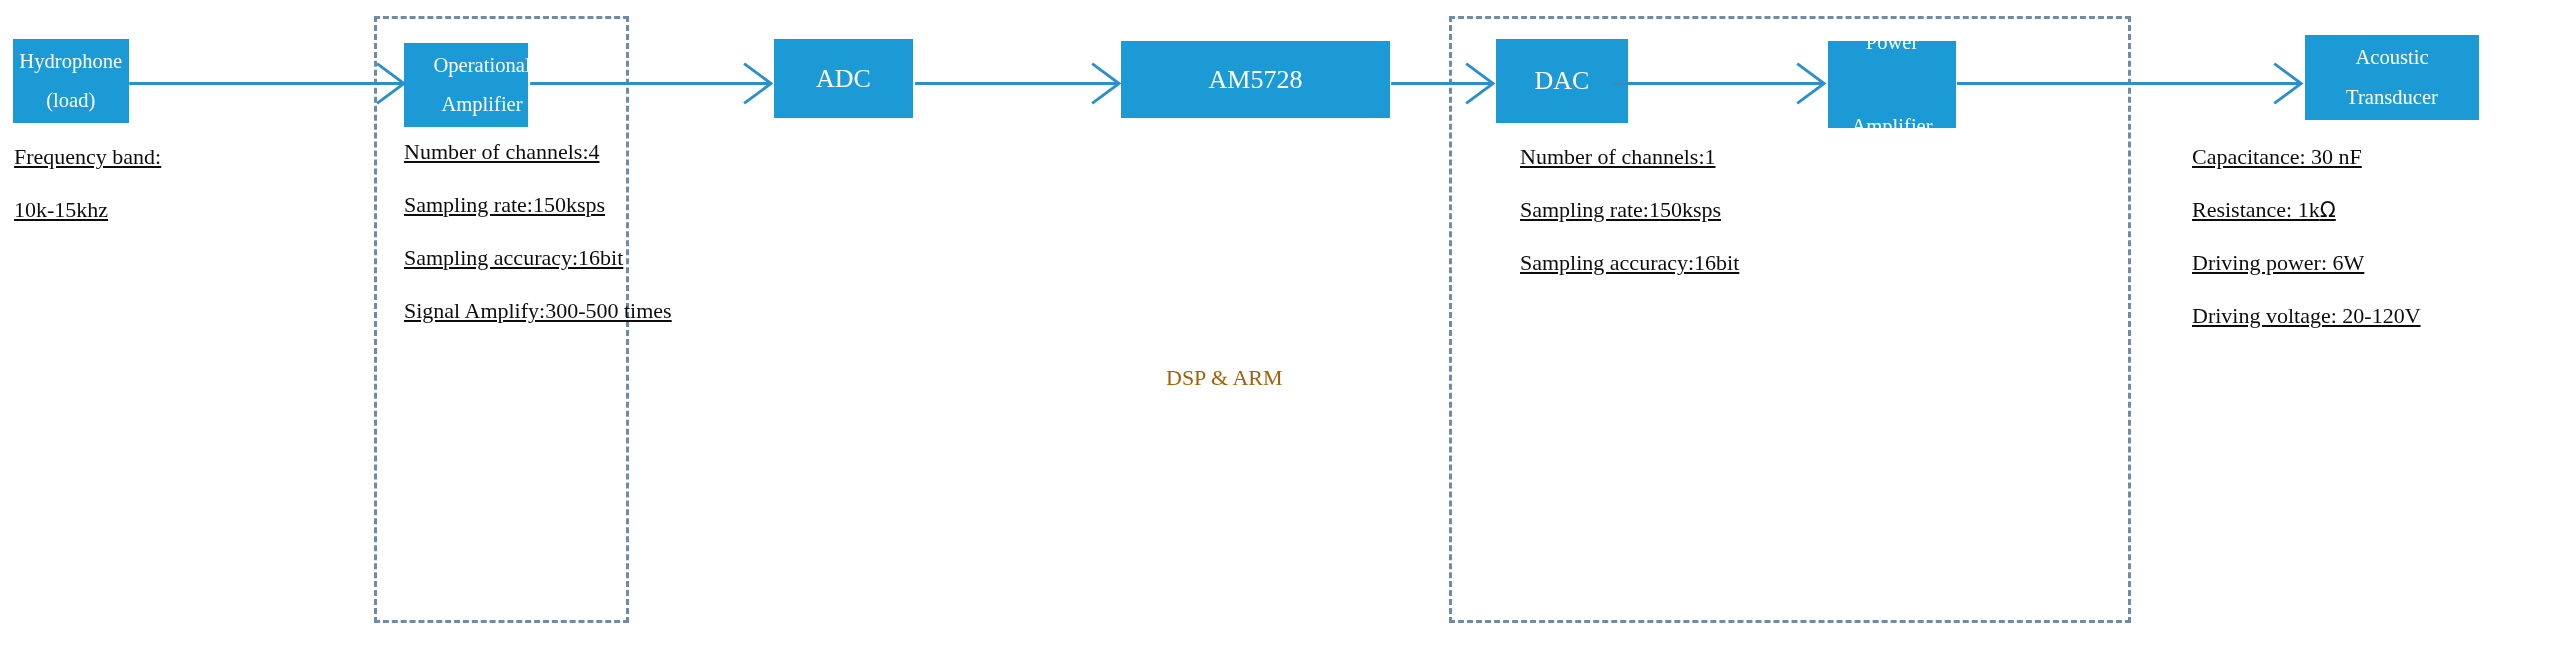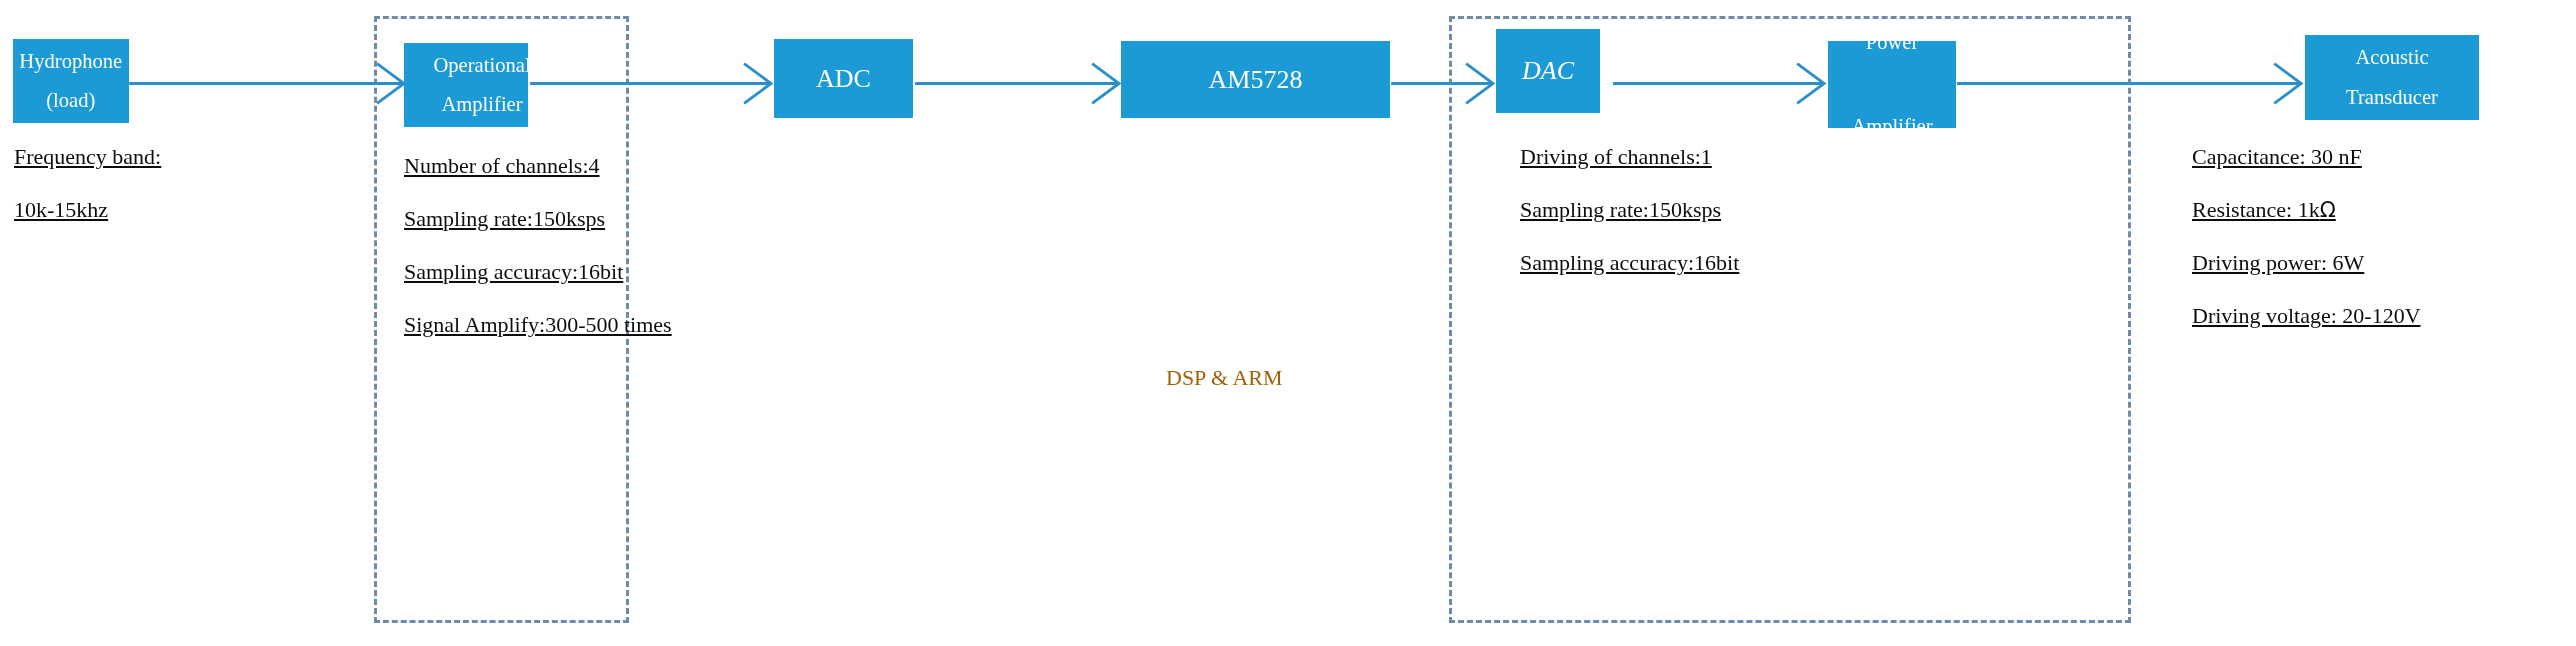--- a/index.html
+++ b/index.html
@@ -77,21 +77,21 @@
   </div>
 
   <div class="block f40" style="left:774px;top:39px;width:139px;height:79px;">
     <span class="line">ADC</span>
   </div>
 
   <div class="block f40" style="left:1121px;top:41px;width:269px;height:77px;">
     <span class="line">AM5728</span>
   </div>
 
-  <div class="block f40" style="left:1496px;top:29px;width:104px;height:84px;font-style:italic;">
+  <div class="block f40" style="left:1496px;top:39px;width:132px;height:84px;">
     <span class="line">DAC</span>
   </div>
 
   <div class="block f28" style="left:1828px;top:41px;width:128px;height:87px;gap:44px;">
     <span class="line">Power</span>
     <span class="line">Amplifier</span>
   </div>
 
   <div class="block f28" style="left:2305px;top:35px;width:174px;height:85px;">
     <span class="line">Acoustic</span>
@@ -127,30 +127,30 @@
     <line x1="0" y1="36" x2="484" y2="36" stroke="#2C8FC9" stroke-width="4"></line>
     <polyline points="448,8 486,36 448,64" fill="none" stroke="#2C8FC9" stroke-width="4"></polyline>
   </svg>
 
   <div class="spec" style="left:14px;top:128px;">
     <span class="row" style="display:block;margin-top:18.4px;">Frequency band:</span>
     <span class="row" style="display:block;margin-top:31px;">10k-15khz</span>
   </div>
 
   <div class="spec" style="left:404px;top:128px;">
-    <span class="row" style="display:block;margin-top:27px;">Number of channels:4</span>
+    <span class="row" style="display:block;margin-top:13px;">Number of channels:4</span>
     <span class="row" style="display:block;margin-top:31px;">Sampling rate:150ksps</span>
     <span class="row" style="display:block;margin-top:31px;">Sampling accuracy:16bit</span>
     <span class="row" style="display:block;margin-top:31px;">Signal Amplify:300-500 times</span>
   </div>
 
   <div class="caption" style="left:1166px;top:365px;">DSP &amp; ARM</div>
 
   <div class="spec" style="left:1520px;top:128px;">
-    <span class="row" style="display:block;margin-top:18.4px;">Driving of channels:1</span>
+    <span class="row" style="display:block;margin-top:18.4px;">Number of channels:1</span>
     <span class="row" style="display:block;margin-top:31px;">Sampling rate:150ksps</span>
     <span class="row" style="display:block;margin-top:31px;">Sampling accuracy:16bit</span>
   </div>
 
   <div class="spec" style="left:2192px;top:128px;">
     <span class="row" style="display:block;margin-top:18.4px;">Capacitance: 30 nF</span>
     <span class="row" style="display:block;margin-top:31px;"><span>Resistance: 1k</span><span class="ohm">Ω</span></span>
     <span class="row" style="display:block;margin-top:31px;">Driving power: 6W</span>
     <span class="row" style="display:block;margin-top:31px;">Driving voltage: 20-120V</span>
   </div>

